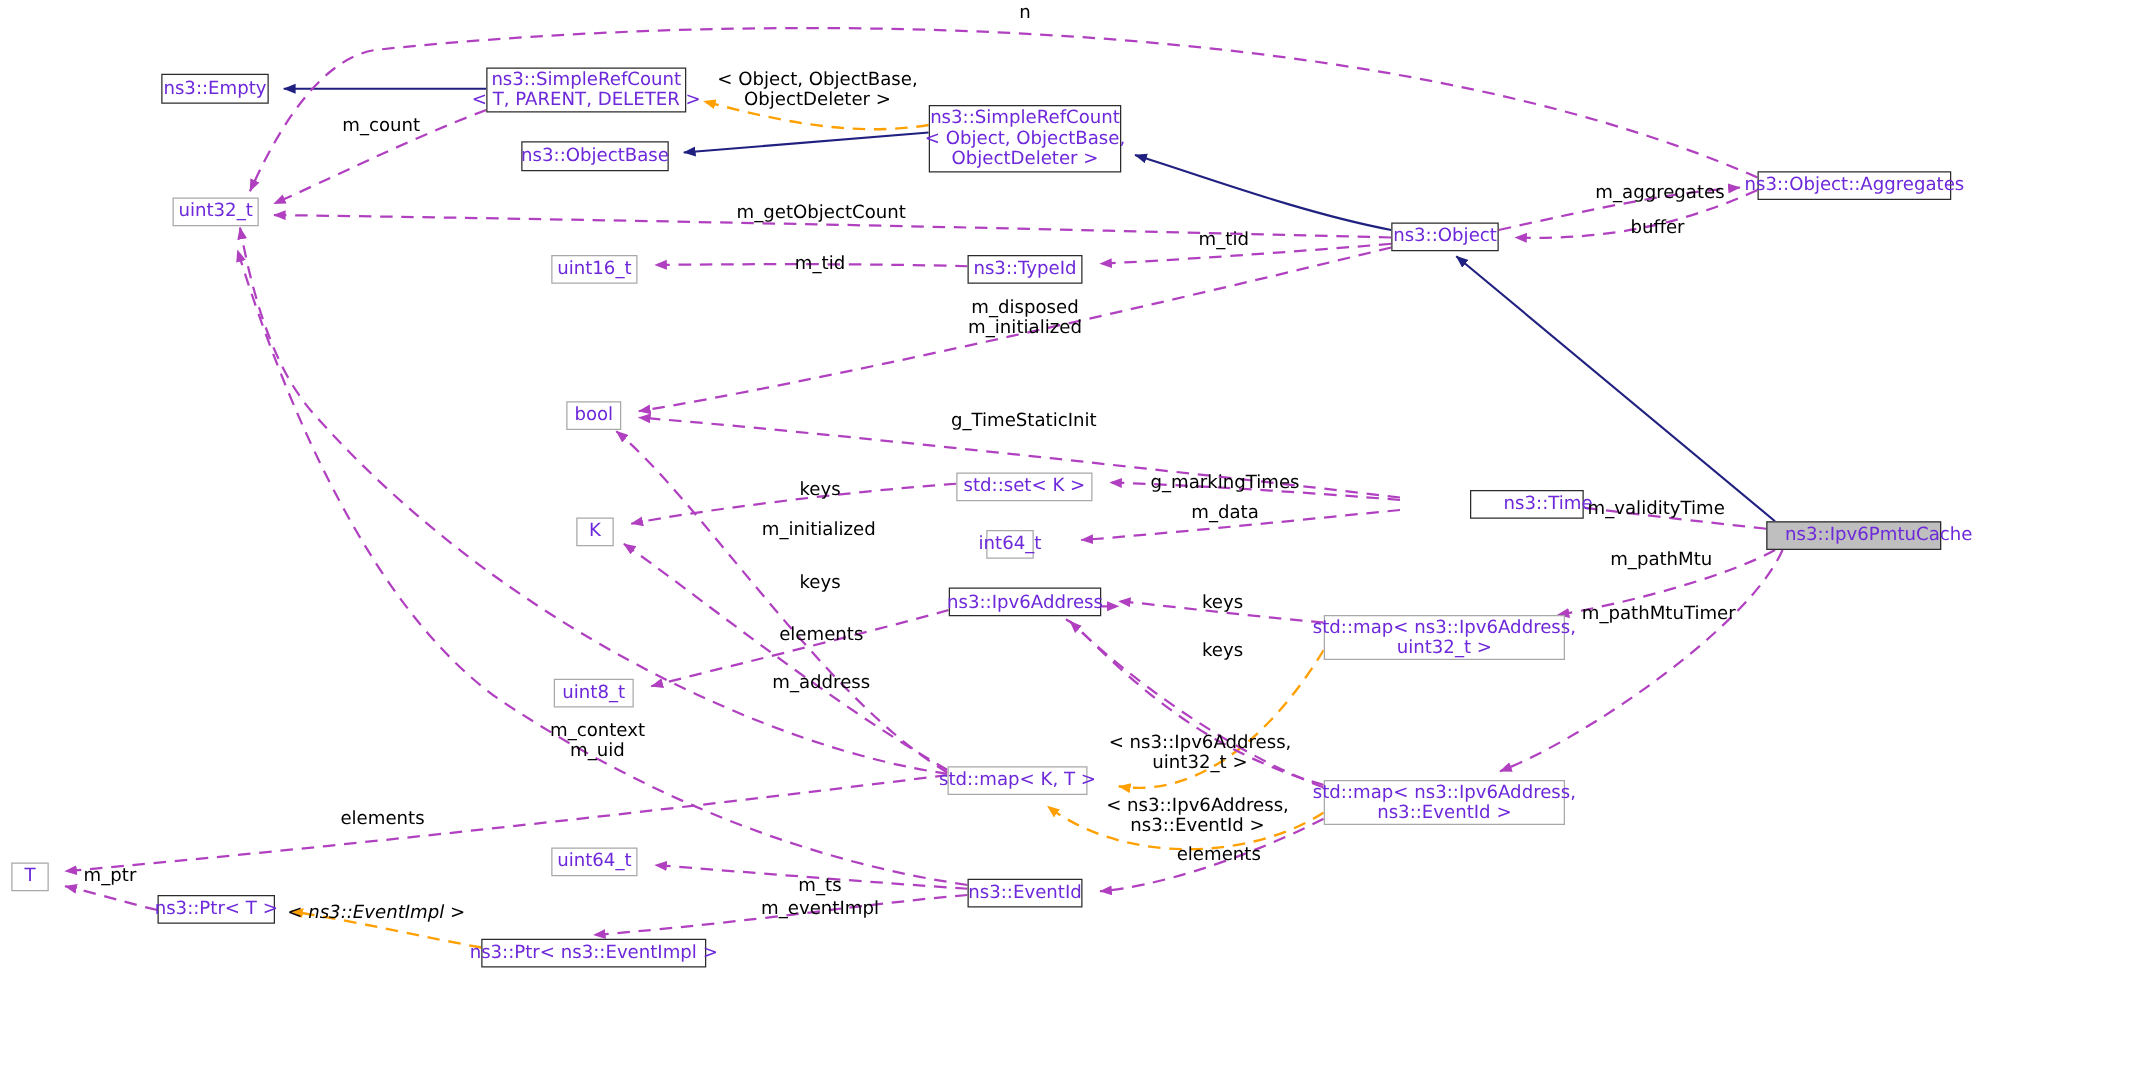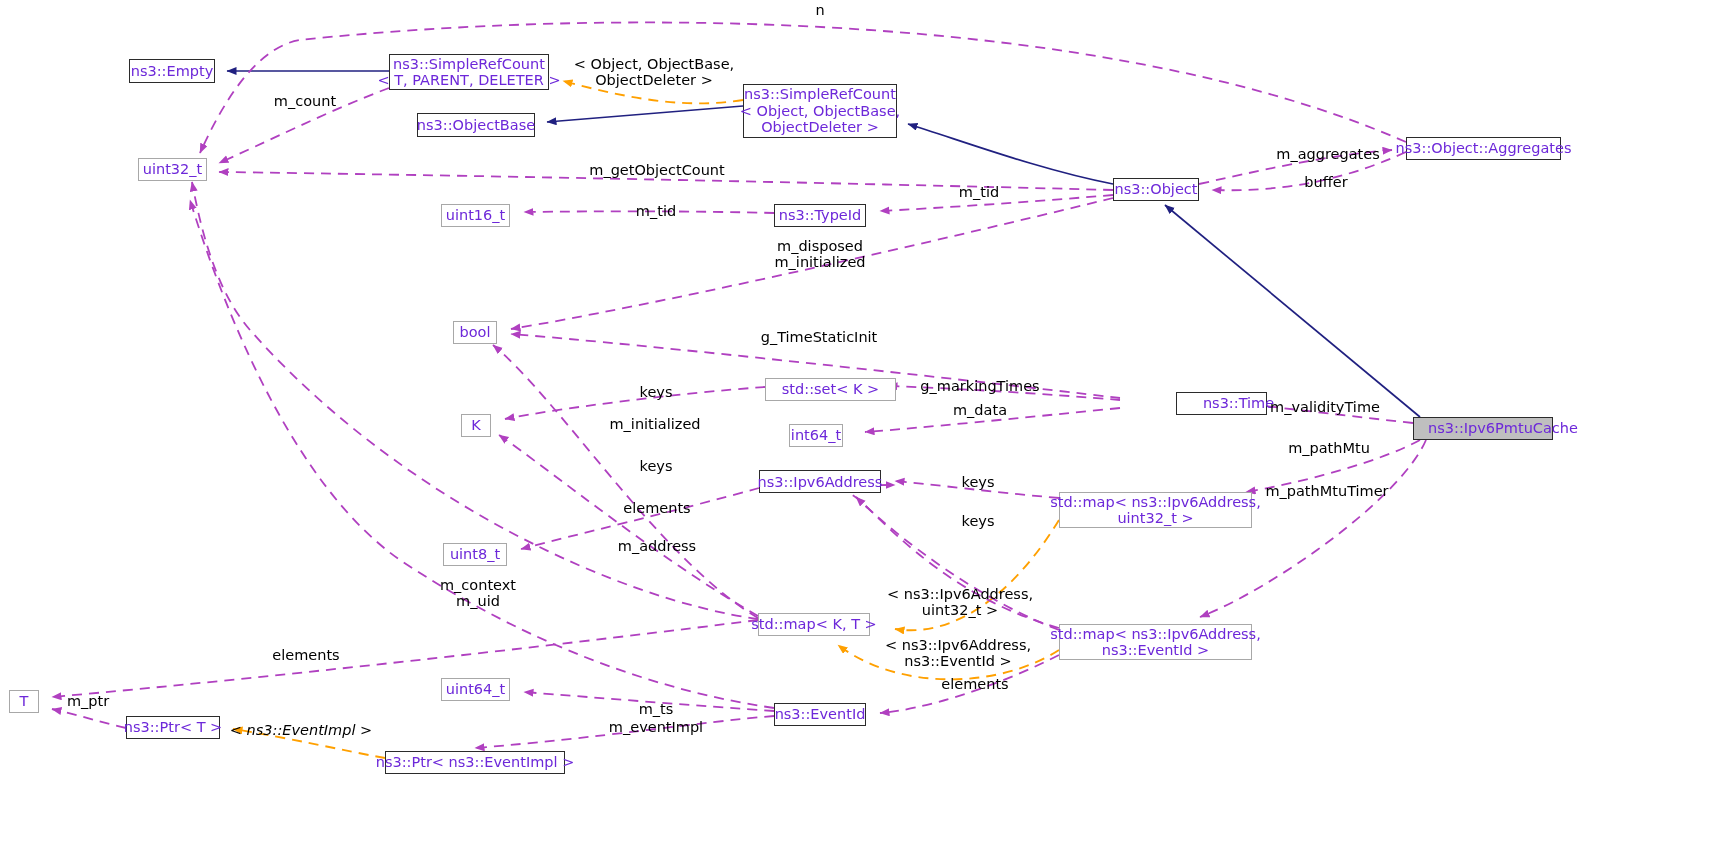--- a/index.html
+++ b/index.html
@@ -159,37 +159,37 @@
   </div>
 
   <div class="node solid" style="left:774px;top:204px;width:92px;height:23px;">
     <span>ns3::TypeId</span>
   </div>
 
   <div class="node light" style="left:453px;top:321px;width:44px;height:23px;">
     <span>bool</span>
   </div>
 
-  <div class="node light" style="left:765px;top:378px;width:131px;height:23px;">
+  <div class="node light" style="left:765px;top:378px;width:109px;height:23px;">
     <span>std::set&lt; K &gt;</span>
   </div>
 
   <div class="node solid" style="left:1176px;top:392px;width:91px;height:23px;padding-left:40px;">
     <span>ns3::Time</span>
   </div>
 
   <div class="node highlight" style="left:1413px;top:417px;width:140px;height:23px;">
     <span>ns3::Ipv6PmtuCache</span>
   </div>
 
   <div class="node light" style="left:461px;top:414px;width:30px;height:23px;">
     <span>K</span>
   </div>
 
-  <div class="node light" style="left:789px;top:424px;width:54px;height:23px;">
+  <div class="node light" style="left:789px;top:424px;width:38px;height:23px;">
     <span>int64_t</span>
   </div>
 
   <div class="node solid" style="left:759px;top:470px;width:122px;height:23px;justify-content:flex-end;">
     <span>ns3::Ipv6Address</span>
   </div>
 
   <div class="node light" style="left:1059px;top:492px;width:193px;height:36px;">
     <span>std::map&lt; ns3::Ipv6Address,
 uint32_t &gt;</span>

